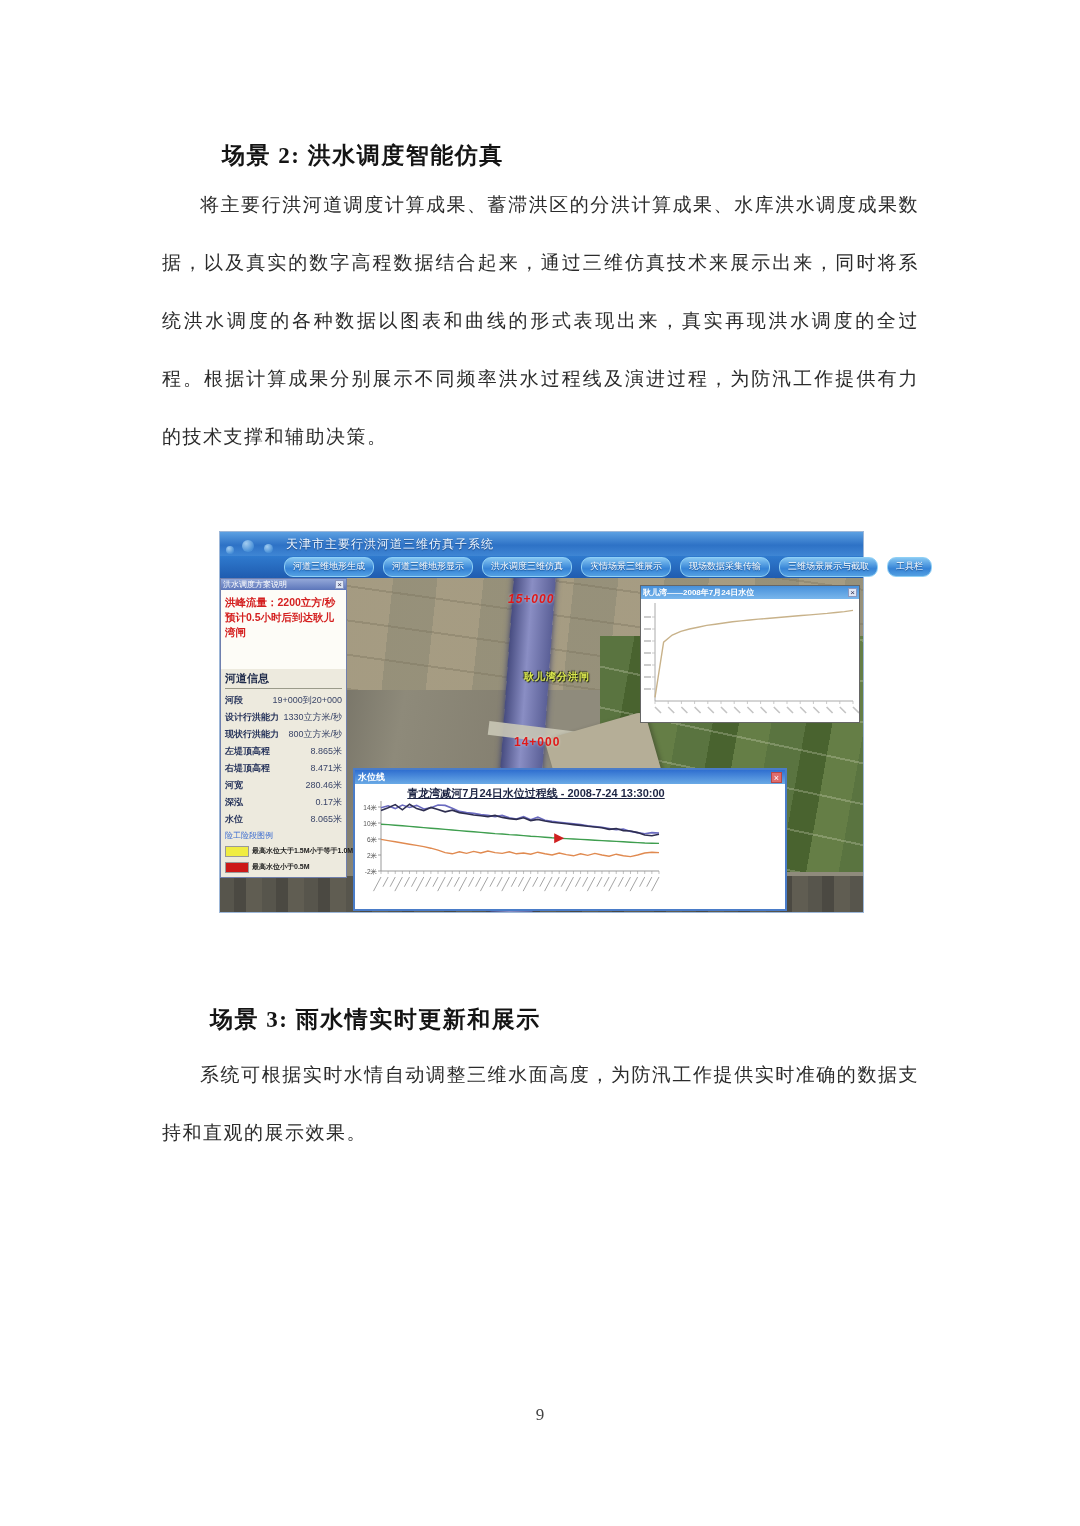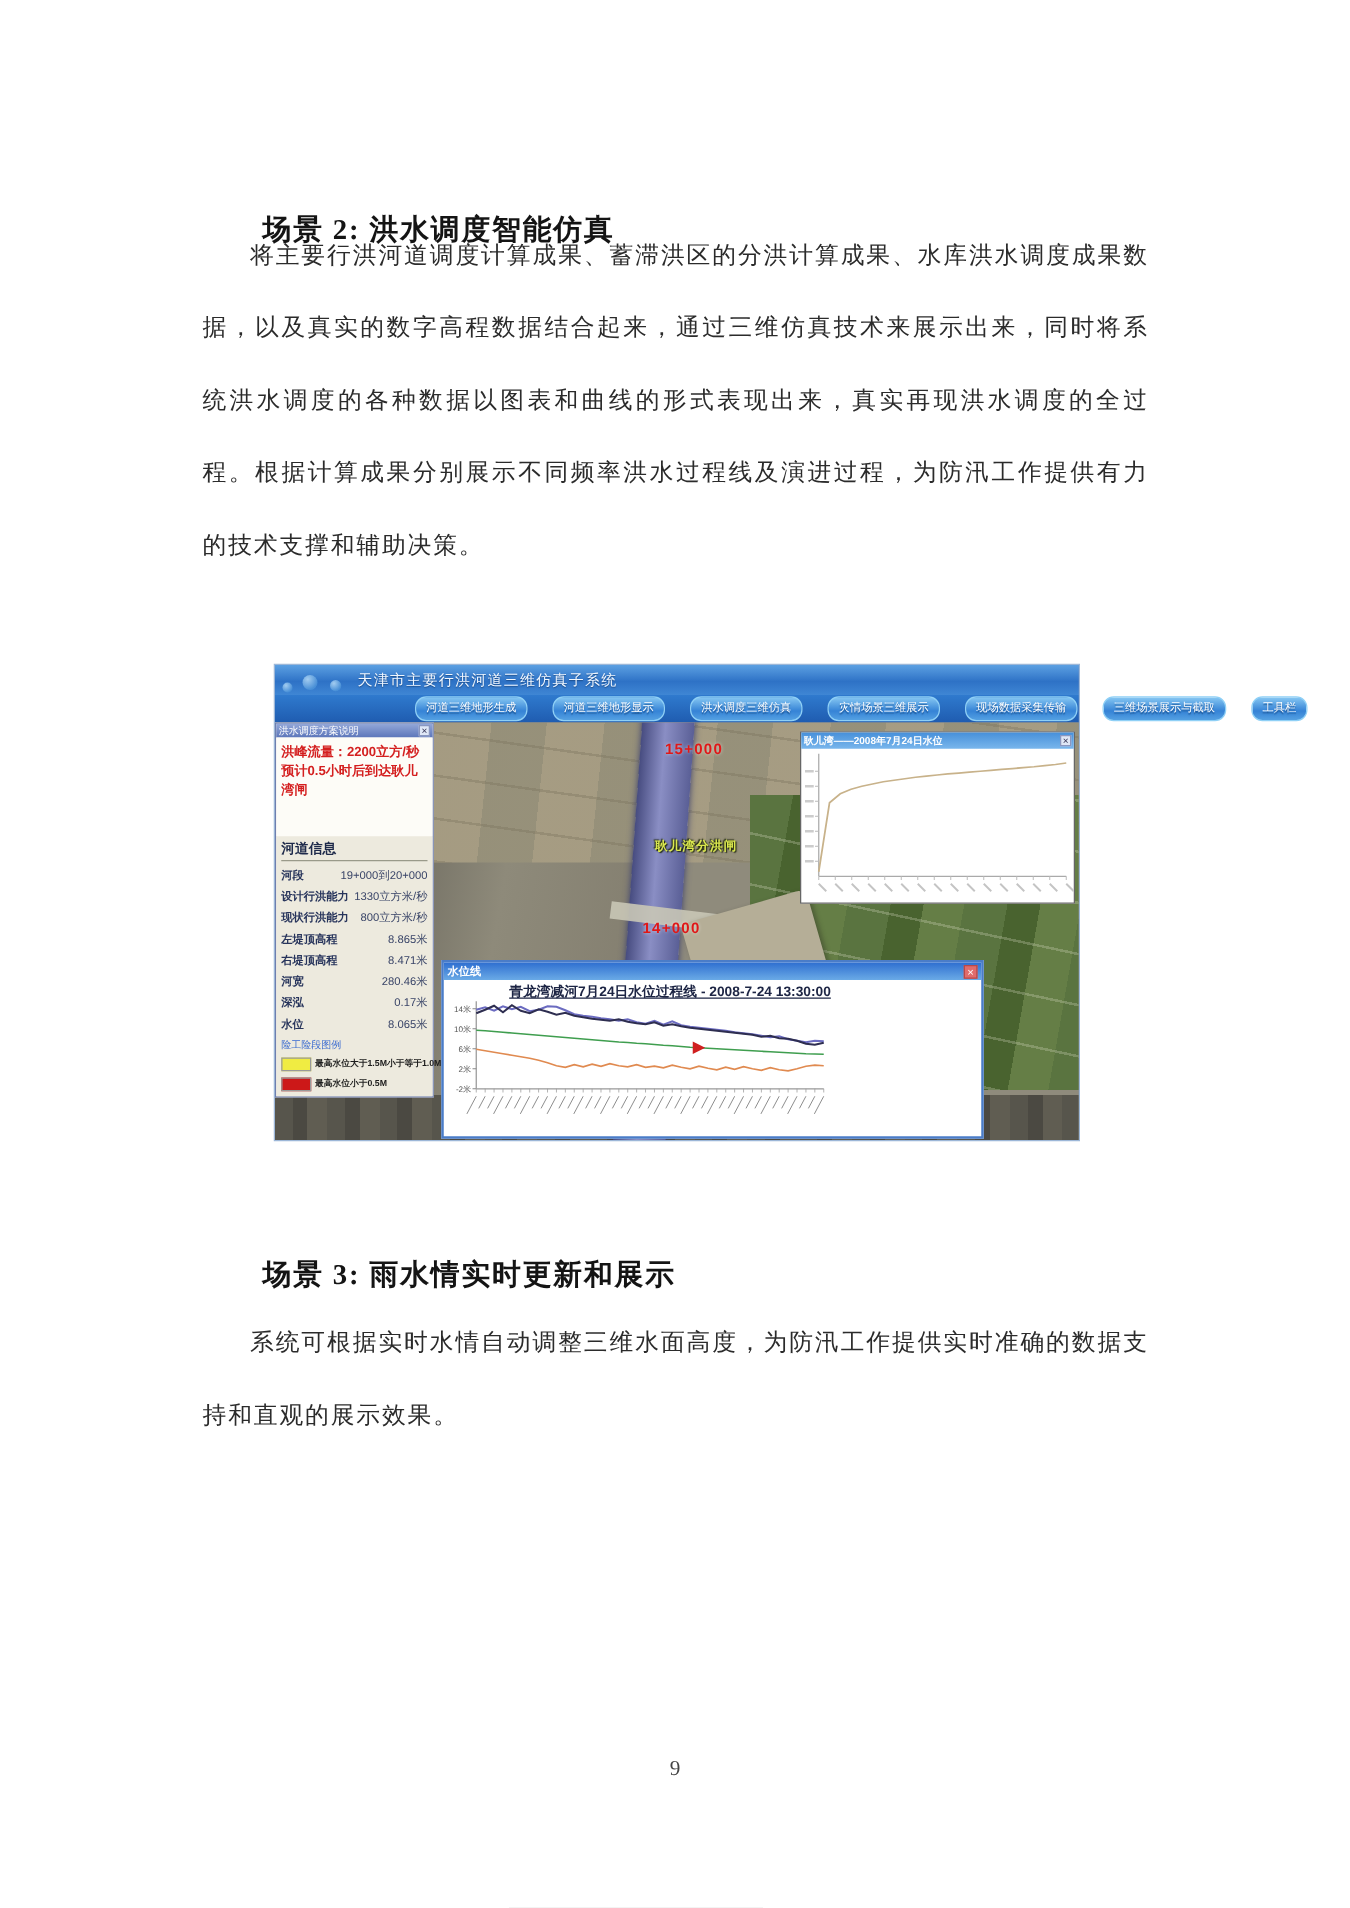--- a/index.html
+++ b/index.html
@@ -15,21 +15,21 @@
   .page-num{width:1080px;text-align:center;font-size:17px;color:#444;}
 
   
   #figure{left:220px;top:532px;width:643px;height:380px;font-family:"Liberation Sans",sans-serif;
           box-shadow:0 0 0 1px #9db7d8;background:#7b8fb9;}
   .app-titlebar{left:0;top:0;width:643px;height:24px;
       background:linear-gradient(#5ca0e2,#2e72c6 55%,#3f86d4);display:flex;align-items:center;}
   .app-title{margin-left:66px;font-size:12px;color:#f0f7ff;text-shadow:0 1px 1px #1a4a86;letter-spacing:1px;}
   .bubble{position:absolute;border-radius:50%;background:radial-gradient(circle at 35% 30%,#bfe2fa,#4e95da 70%);opacity:.8;}
   .app-toolbar{left:0;top:24px;width:643px;height:22px;background:linear-gradient(#2f7ace,#1f5cb0);
-      display:flex;align-items:center;gap:20px;padding-left:112px;box-sizing:border-box;}
+      display:flex;align-items:center;gap:9px;padding-left:64px;box-sizing:border-box;}
   .tb-btn{font-size:9px;color:#fff;text-shadow:0 1px 1px #18508e;white-space:nowrap;
       padding:2px 8px 3px;border-radius:9px;border:1px solid #8fd0f6;
       background:linear-gradient(#85c6f2,#3583d6 60%,#54a0e2);cursor:pointer;}
 
   .app-map{left:0;top:46px;width:643px;height:334px;overflow:hidden;background:#8f8b7c;}
   .fields-top{left:127px;top:0;width:516px;height:112px;
       background:repeating-linear-gradient(96deg,#a79d83 0 46px,#97917a 46px 90px);
       opacity:.95;}
   .fields-top2{left:127px;top:0;width:516px;height:112px;
       background:repeating-linear-gradient(8deg,rgba(120,112,90,.35) 0 2px,transparent 2px 34px);}
@@ -93,21 +93,21 @@
       border:1px solid #777;background:#fff;padding:3px 4px;box-sizing:border-box;}
   .clegend-row{display:flex;align-items:center;gap:4px;height:17px;}
   .clegend-swatch{width:11px;height:11px;flex:none;border:1px solid #555;box-sizing:border-box;}
   .clegend-label{font-size:9.5px;font-weight:bold;color:#1c1c1c;white-space:nowrap;}
 </style>
 </head>
 <body>
 
 <div id="page">
 
-  <div class="abs doc-heading" style="left:210px;top:140px;margin-top:28px;">场景 2:  洪水调度智能仿真</div>
+  <div class="abs doc-heading" style="left:222px;top:140px;">场景 2:  洪水调度智能仿真</div>
 
   <div class="abs doc-para" style="left:162px;top:176px;width:757px;">将主要行洪河道调度计算成果、蓄滞洪区的分洪计算成果、水库洪水调度成果数据，以及真实的数字高程数据结合起来，通过三维仿真技术来展示出来，同时将系统洪水调度的各种数据以图表和曲线的形式表现出来，真实再现洪水调度的全过程。根据计算成果分别展示不同频率洪水过程线及演进过程，为防汛工作提供有力的技术支撑和辅助决策。</div>
 
   <div id="figure" class="abs">
 
     <div class="abs app-titlebar">
       <div class="bubble" style="left:6px;top:14px;width:8px;height:8px;"></div>
       <div class="bubble" style="left:22px;top:8px;width:12px;height:12px;"></div>
       <div class="bubble" style="left:44px;top:12px;width:9px;height:9px;"></div>
       <span class="app-title">天津市主要行洪河道三维仿真子系统</span>
@@ -127,21 +127,21 @@
       <div class="abs left-terrain"></div>
       <div class="abs fields-top"></div>
       <div class="abs fields-top2"></div>
       <div class="abs fields-right"></div>
       <div class="abs fields-right2"></div>
       <div class="abs urban-bottom"></div>
       <div class="abs river"></div>
       <div class="abs bridge"></div>
       <div class="abs gate-yard"></div>
 
-      <div class="abs chainage" style="left:312px;top:14px;">15+000</div>
+      <div class="abs chainage" style="left:288px;top:14px;font-style:italic;">15+000</div>
       <div class="abs chainage" style="left:294px;top:157px;">14+000</div>
       <div class="abs gate-label" style="left:304px;top:92px;">耿儿湾分洪闸</div>
     </div>
 
     <div class="abs plan-panel">
       <div class="panel-titlebar">
         <span class="panel-title">洪水调度方案说明</span>
         <span class="win-close">×</span>
       </div>
       <div class="panel-alert">

